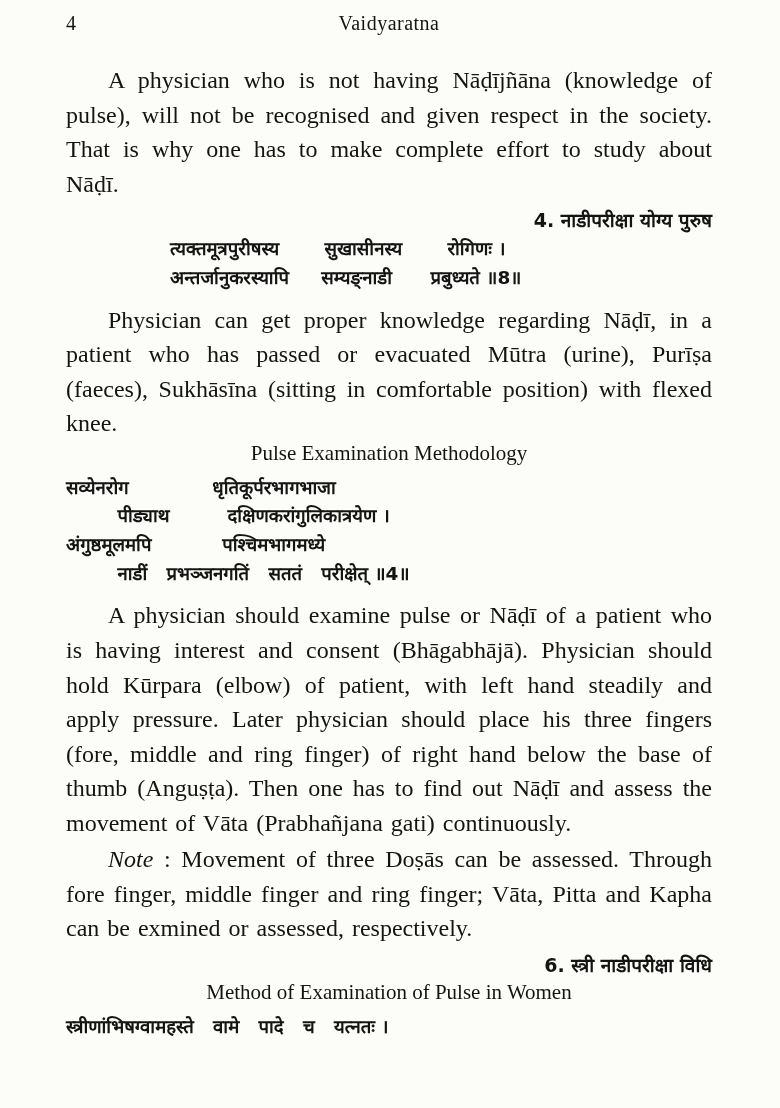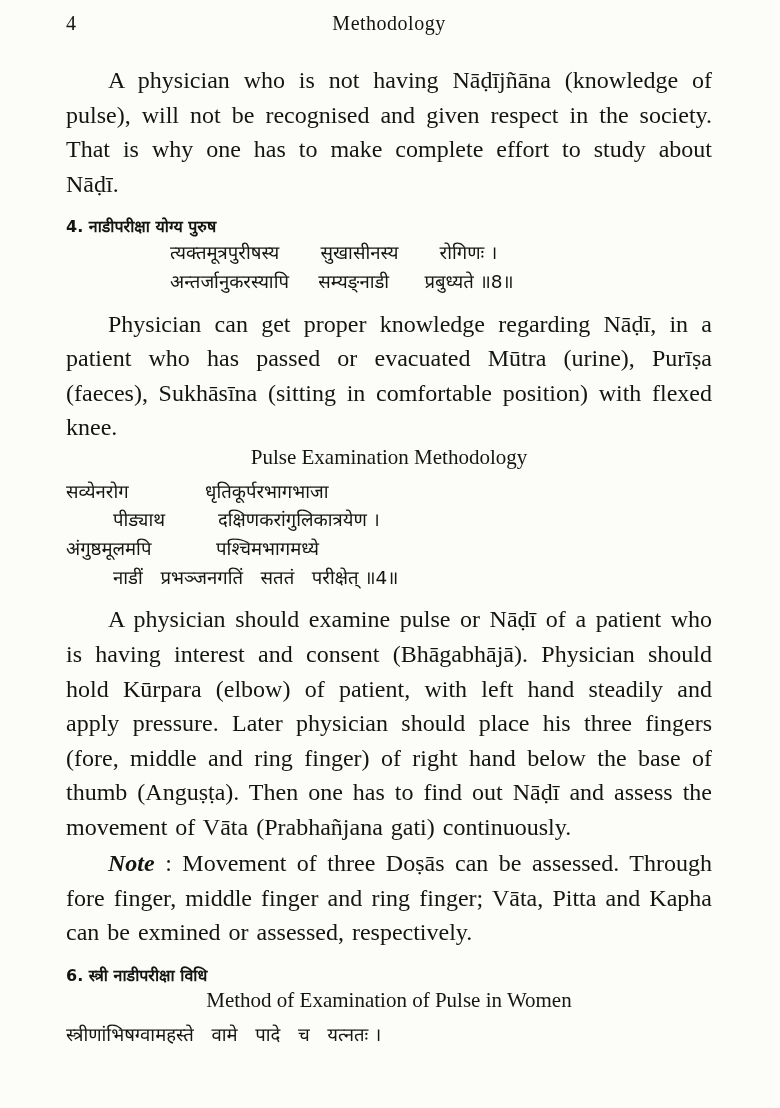--- a/index.html
+++ b/index.html
@@ -35,59 +35,59 @@
     font-size:24px;
     line-height:1.44;
     text-align:justify;
     text-indent:42px;
     word-spacing:2px;
   }
   p.body + p.body{margin-top:2px;}
   
   h2.dev{
     font-family:"DejaVu Sans","Liberation Sans",sans-serif;
-    font-size:16px;
+    font-size:19px;
     font-weight:700;
-    text-align:left;
-    margin-top:14px;
+    text-align:right;
+    margin-top:6px;
     margin-bottom:2px;
   }
   h3.eng{
     font-size:21px;
     font-weight:400;
     text-align:center;
     margin-bottom:8px;
   }
   
   .verse{
     font-family:"DejaVu Sans","Liberation Sans",sans-serif;
-    font-weight:400;
+    font-weight:700;
     font-size:18.5px;
     line-height:1.55;
     margin-bottom:10px;
   }
   .verse .vline{
     white-space:pre;
     display:block;
   }
   .verse.v-indent1{margin-left:104px;}
   .verse.v-indent2{}
   .verse.v-center{margin-left:0;}
-  .note-label{font-weight:700;font-style:italic;}
+  .note-label{font-weight:400;font-style:italic;}
   section{display:block;}
   .para-gap{margin-top:10px;}
 </style>
 </head>
 <body>
 
 <div class="page">
 
   <div class="running-head">
     <span class="pageno">4</span>
-    <span class="title">Methodology</span>
+    <span class="title">Vaidyaratna</span>
     <span></span>
   </div>
 
   <p class="body">A physician who is not having Nāḍījñāna (knowledge of pulse), will not be recognised and given respect in the society. That is why one has to make complete effort to study about Nāḍī.</p>
 
   <section>
     <h2 class="dev">4. नाडीपरीक्षा योग्य पुरुष</h2>
     <div class="verse v-indent1">
       <span class="vline">त्यक्तमूत्रपुरीषस्य       सुखासीनस्य       रोगिणः ।</span>
       <span class="vline">अन्तर्जानुकरस्यापि     सम्यङ्नाडी      प्रबुध्यते ॥8॥</span>

